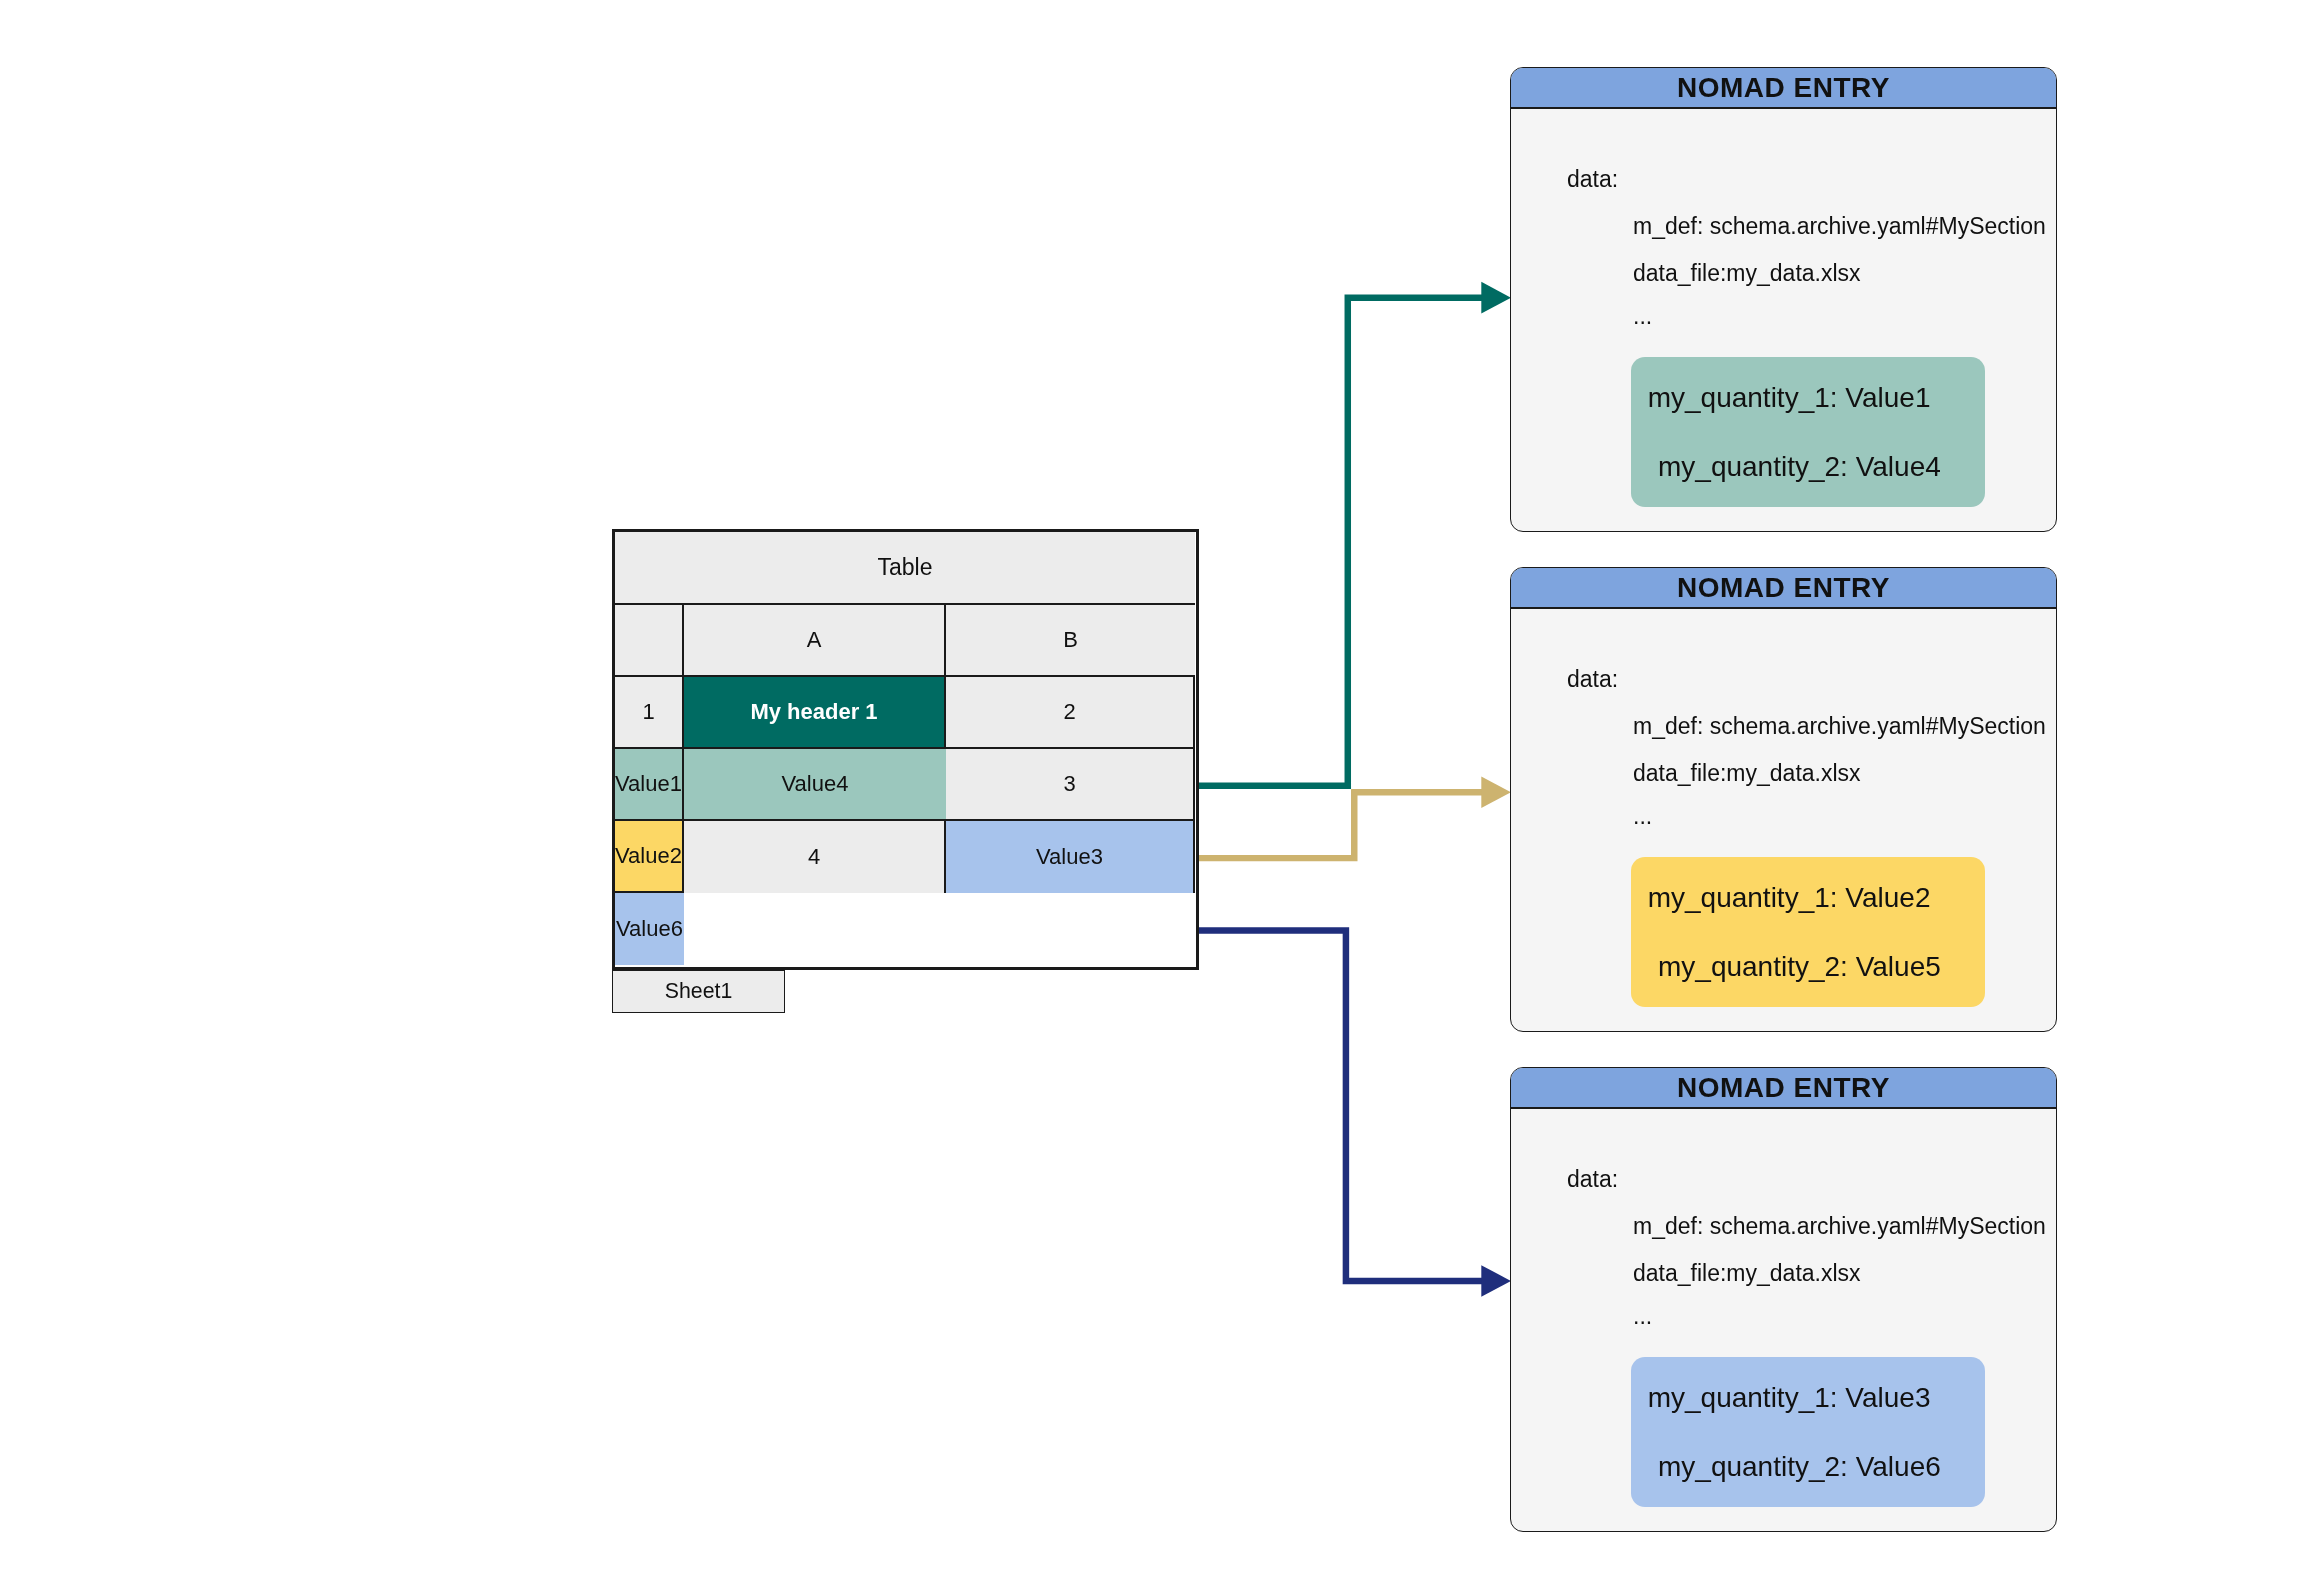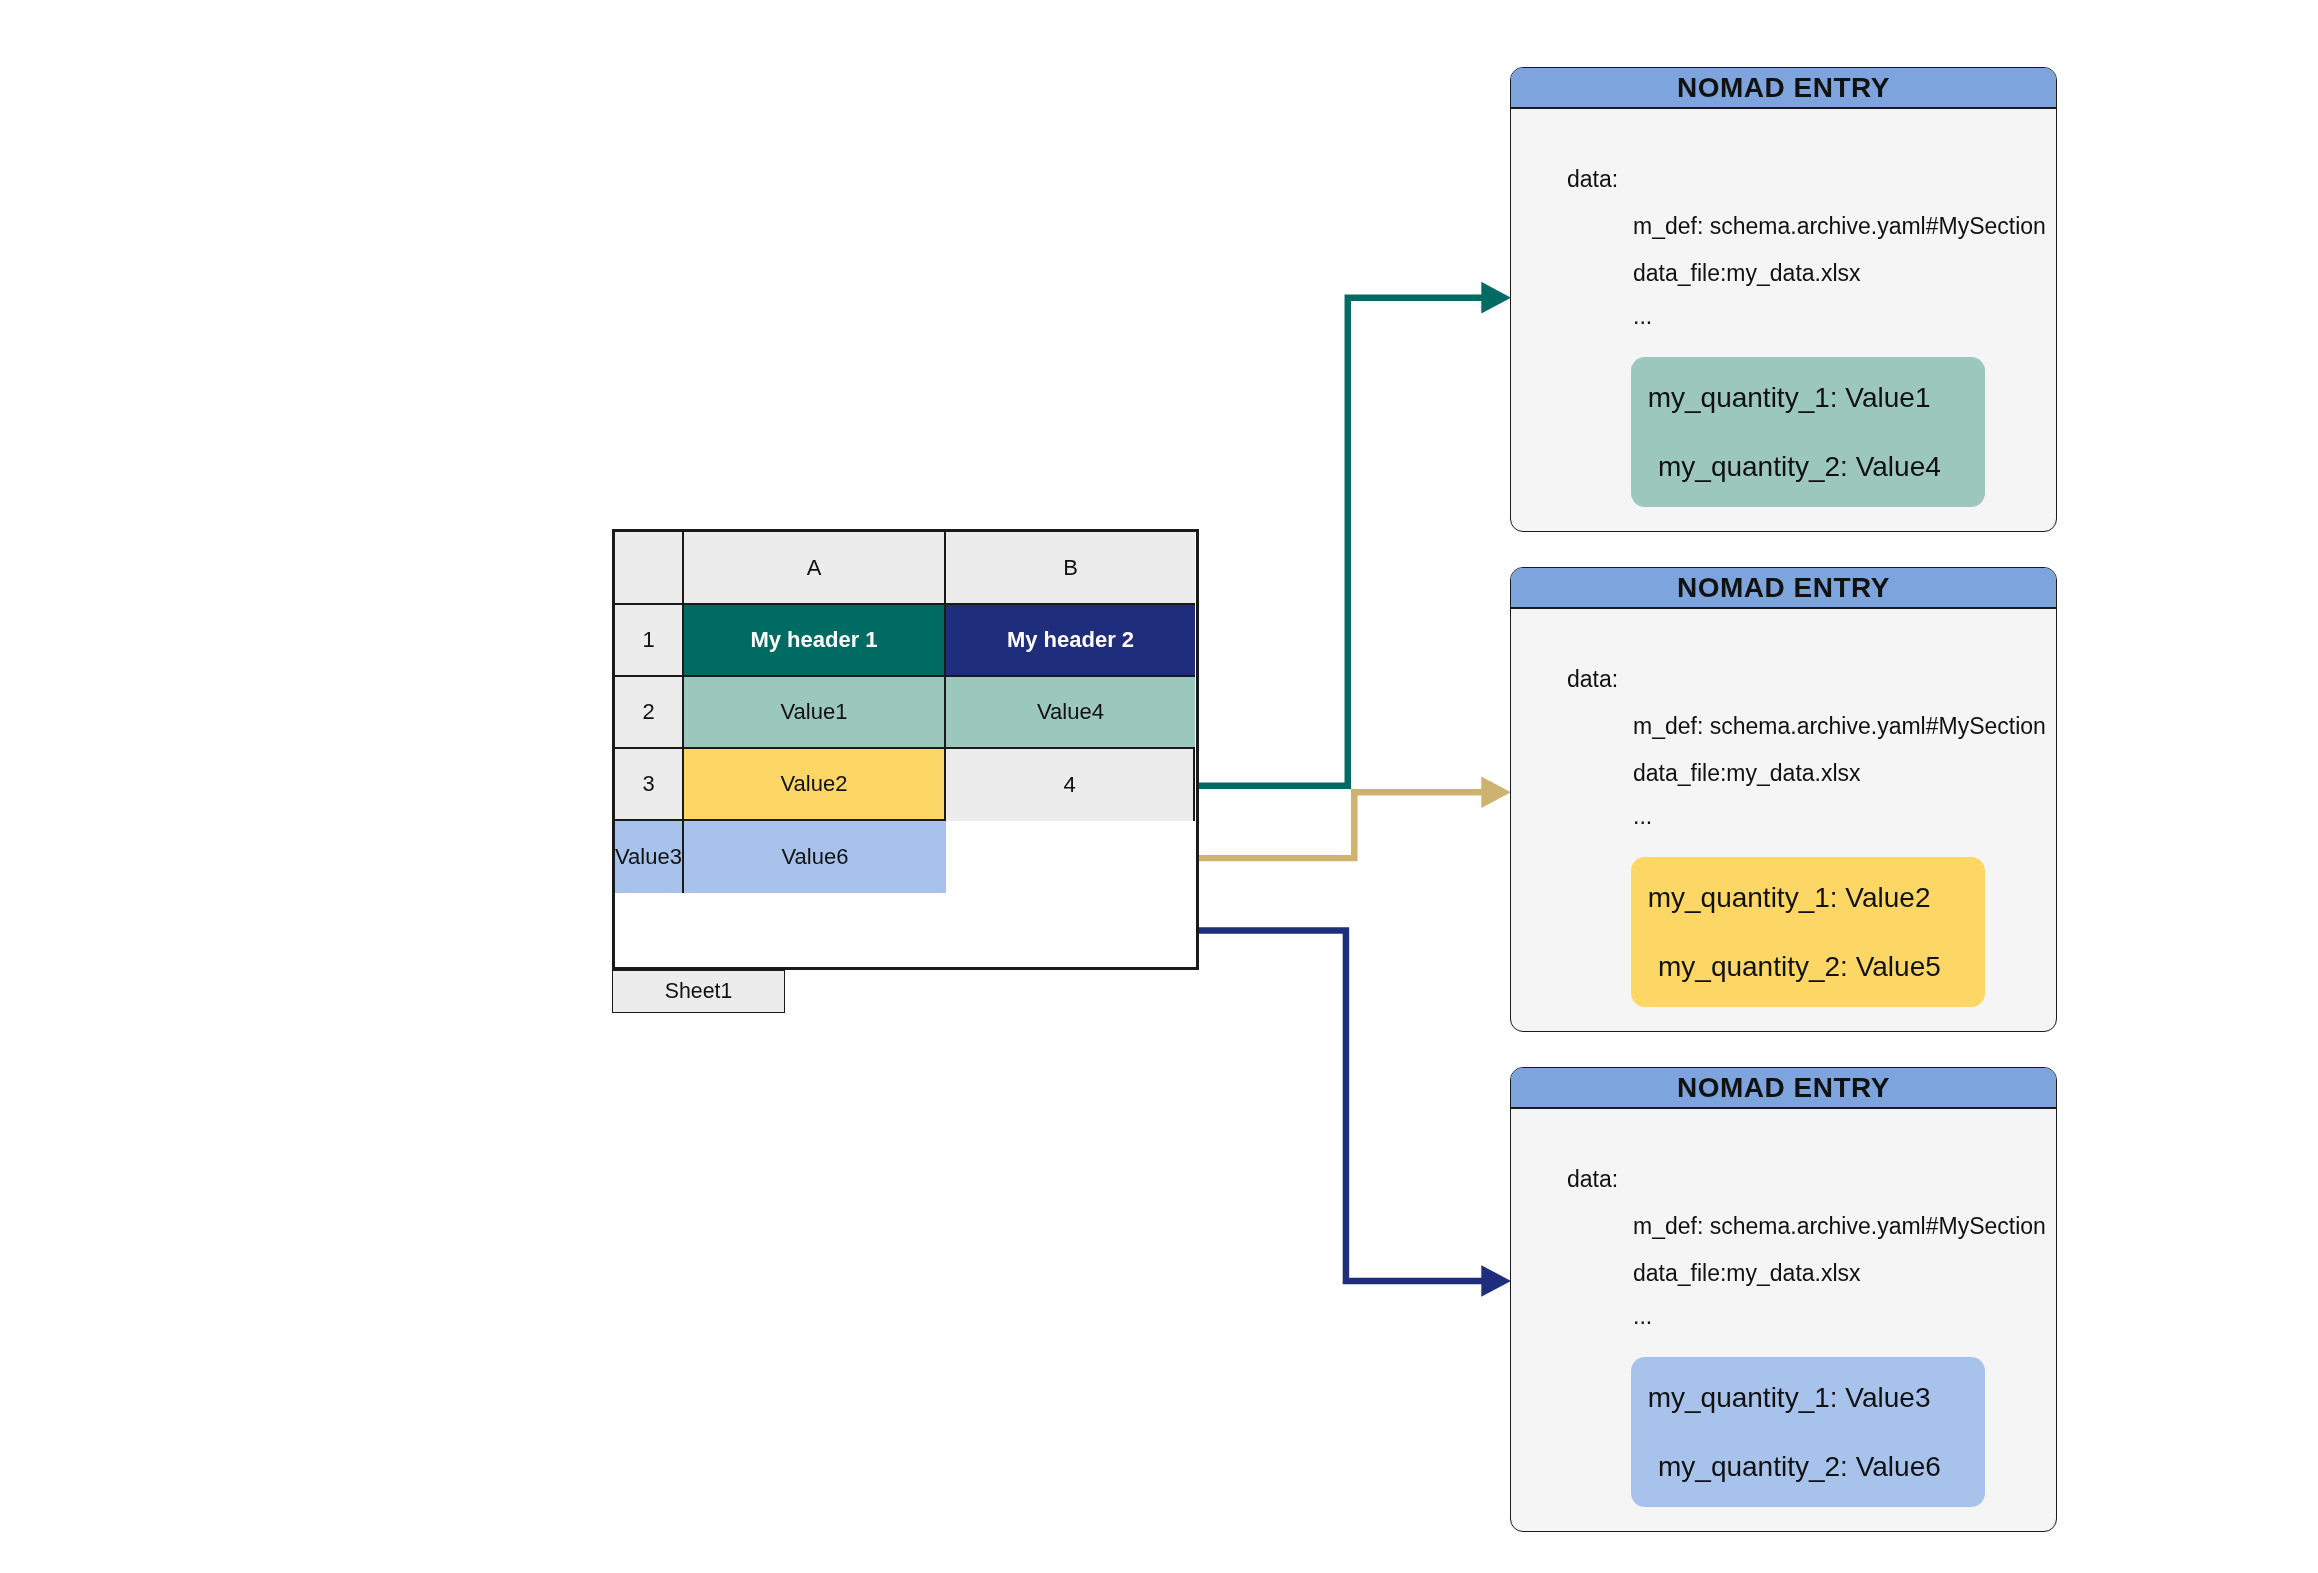--- a/index.html
+++ b/index.html
@@ -71,39 +71,39 @@
   <svg id="arrows" viewBox="0 0 6033 3393" xmlns="http://www.w3.org/2000/svg">
     <path class="aline" d="M 2585 1695 H 2906 V 642 H 3200" style="stroke:var(--teal,#006b62)"></path>
     <polygon points="3258,642 3194,608 3194,676" style="fill:var(--teal,#006b62)"></polygon>
     <path class="aline" d="M 2585 1851 H 2920 V 1709 H 3200" style="stroke:var(--tan,#cdb36f)"></path>
     <polygon points="3258,1709 3194,1675 3194,1743" style="fill:var(--tan,#cdb36f)"></polygon>
     <path class="aline" d="M 2585 2007 H 2902 V 2763 H 3200" style="stroke:var(--navy,#1f2e7c)"></path>
     <polygon points="3258,2763 3194,2729 3194,2797" style="fill:var(--navy,#1f2e7c)"></polygon>
   </svg>
 
   <div class="xtable">
+    <div class="cell titlecell gray lastcol">
+      <span>Table</span>
+    </div>
 
     <div class="cell gray">
       <span></span>
     </div>
     <div class="cell gray">
       <span>A</span>
     </div>
     <div class="cell gray lastcol">
       <span>B</span>
     </div>
 
     <div class="cell gray">
       <span>1</span>
     </div>
     <div class="cell teal-bg">
       <span>My header 1</span>
-    </div>
-    <div class="cell navy-bg lastcol">
-      <span>My header 2</span>
     </div>
 
     <div class="cell gray">
       <span>2</span>
     </div>
     <div class="cell green-bg">
       <span>Value1</span>
     </div>
     <div class="cell green-bg lastcol">
       <span>Value4</span>

